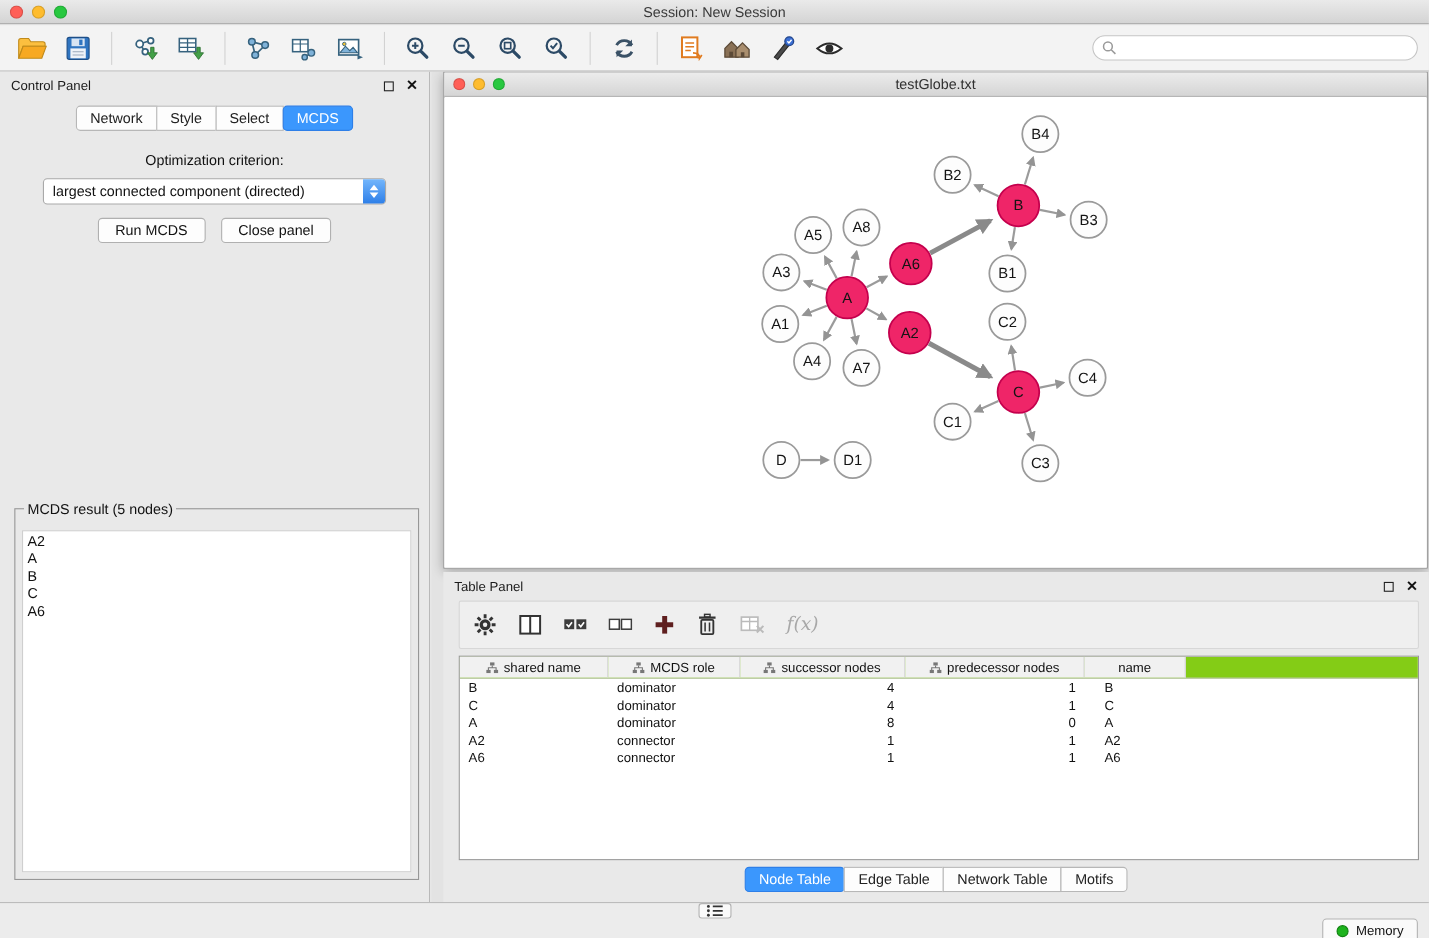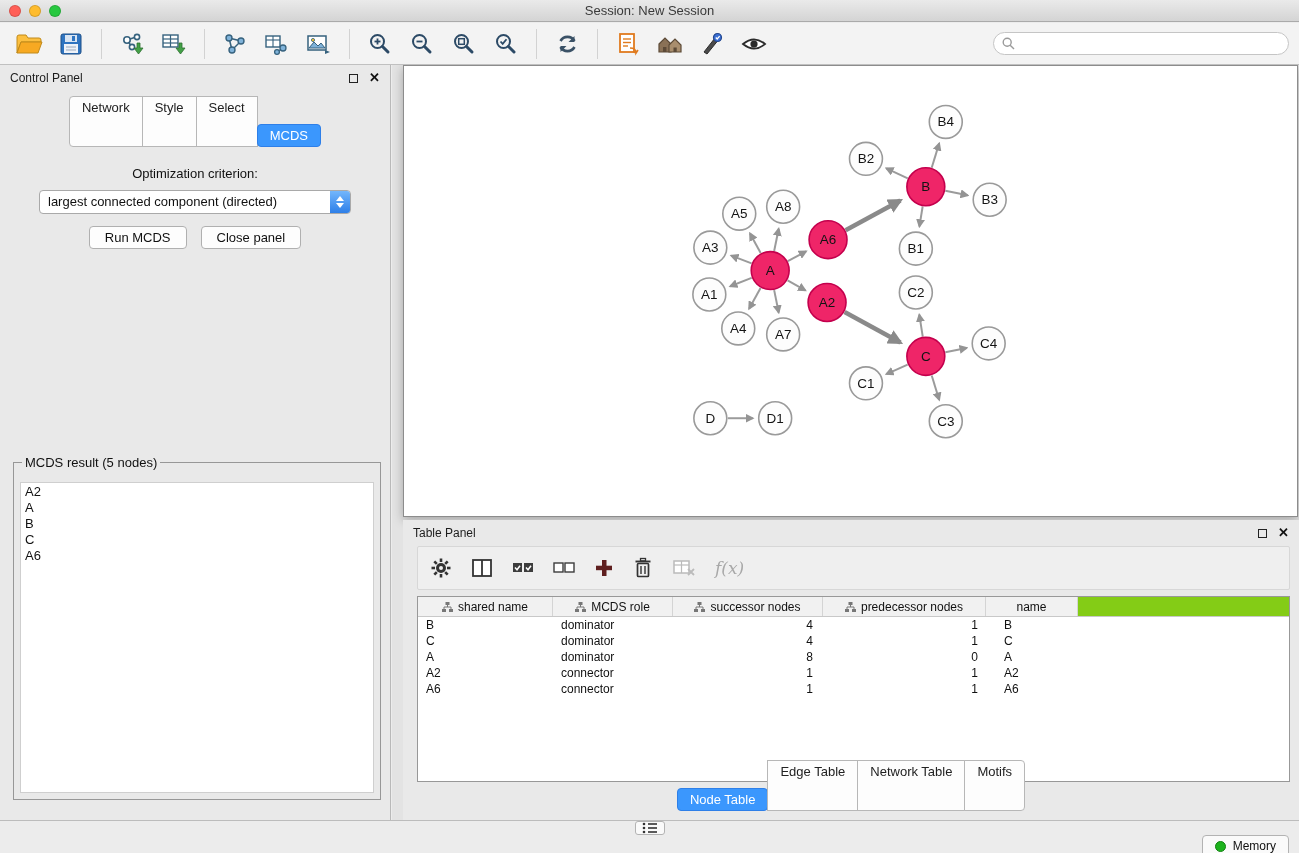--- a/index.html
+++ b/index.html
@@ -34,21 +34,21 @@
     background:#e9e9e9; border-right:1px solid #b9b9b9; }
   .panel-titlebar { height:26px; display:flex; align-items:center; padding:0 10px; font-size:12px; color:#1c1c1c; }
   .panel-wctl { margin-left:auto; display:flex; gap:11px; align-items:center; }
   .wbox { width:9px; height:9px; border:1.5px solid #222; display:inline-block; }
   .wx { font-size:13px; font-weight:bold; color:#111; line-height:10px; }
   .cp-tabs { display:flex; justify-content:center; margin-top:5px; }
   .seg { font-size:13px; padding:3px 12px; background:#fdfdfd; border:1px solid #b7b7b7;
     margin-left:-1px; color:#222; cursor:default; font-family:"Liberation Sans",sans-serif; }
   .seg:first-child { border-radius:4px 0 0 4px; margin-left:0; }
   .seg:last-child { border-radius:0 4px 4px 0; }
-  .seg.active { background:#3b97fd; border-color:#2e7fe8; color:#fff; border-radius:4px;margin-top:28px; }
+  .seg.active { background:#3b97fd; border-color:#2e7fe8; color:#fff; border-radius:4px; }
   .opt-label { text-align:center; font-size:13px; margin-top:19px; color:#111; }
   .dropdown { width:312px; height:24px; margin:9px auto 0; background:#fff; border:1px solid #a9a9a9;
     border-radius:4px; position:relative; font-size:13px; line-height:22px; padding-left:8px; color:#111; }
   .dd-stepper { position:absolute; right:0; top:0; bottom:0; width:20px;
     background:linear-gradient(#73b6fc,#2e7fe8); border-radius:0 3px 3px 0;
     display:flex; flex-direction:column; align-items:center; justify-content:center; gap:2px; }
   .tri-up   { width:0; height:0; border-left:4px solid transparent; border-right:4px solid transparent; border-bottom:5px solid #fff; }
   .tri-down { width:0; height:0; border-left:4px solid transparent; border-right:4px solid transparent; border-top:5px solid #fff; }
   .cp-buttons { display:flex; justify-content:center; gap:14px; margin-top:12px; }
   .btn { font-size:13px; padding:3px 15px; background:#fdfdfd; border:1px solid #b0b0b0;
@@ -306,20 +306,28 @@
           <div class="result-item">B</div>
           <div class="result-item">C</div>
           <div class="result-item">A6</div>
         </div>
     </fieldset>
   </div>
 
   <div class="right-area">
 
     <div class="network-window">
+      <div class="inner-titlebar">
+        <div class="traffic">
+          <span class="light red"></span>
+          <span class="light yellow"></span>
+          <span class="light green"></span>
+        </div>
+        <div class="inner-title">testGlobe.txt</div>
+      </div>
       <div class="net-canvas">
         <svg id="graph-svg" viewBox="0 0 893 428" preserveAspectRatio="xMidYMid meet">
           <defs>
             <marker id="arrow" viewBox="0 0 10 10" refX="8" refY="5" markerWidth="9" markerHeight="9" markerUnits="userSpaceOnUse" orient="auto">
               <path d="M0,0 L10,5 L0,10 z" fill="#949494"></path>
             </marker>
             <marker id="arrowBig" viewBox="0 0 10 10" refX="8" refY="5" markerWidth="15" markerHeight="15" markerUnits="userSpaceOnUse" orient="auto">
               <path d="M0,0 L10,5 L0,10 z" fill="#8a8a8a"></path>
             </marker>
           </defs>

